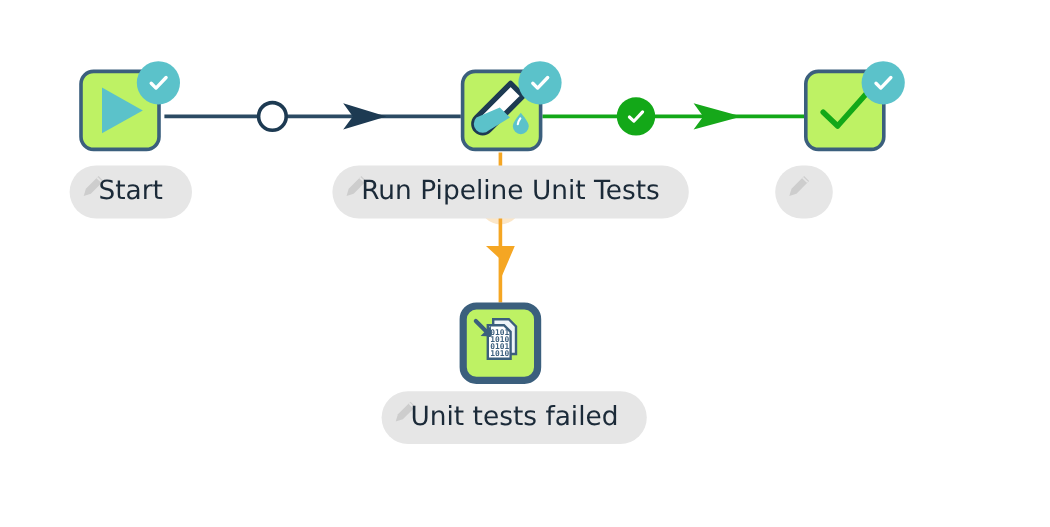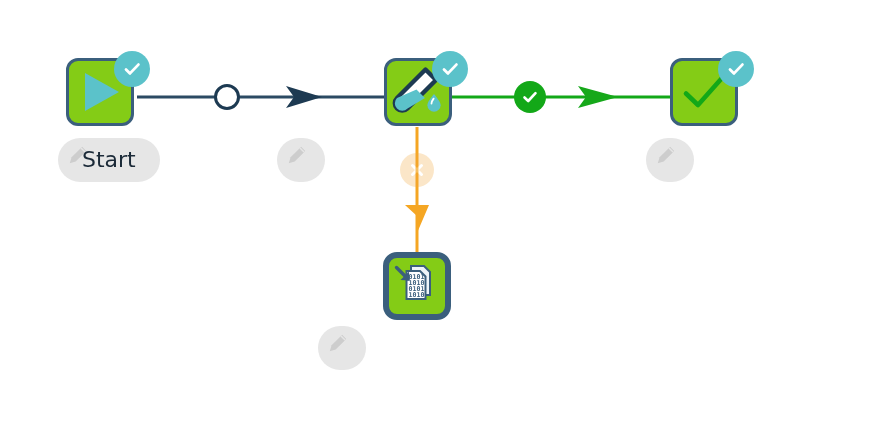--- a/index.html
+++ b/index.html
@@ -25,21 +25,21 @@
     position: absolute;
     left: 0;
     top: 0;
     width: 875px;
     height: 439px;
   }
   
   .node {
     position: absolute;
     box-sizing: border-box;
-    background: #84cc16;
+    background: #bef264;
     border: 3px solid #3b5f7d;
     border-radius: 12px;
   }
   .node.selected {
     border-width: 6px;
     border-radius: 14px;
     border-color: #3b5f7d;
   }
   
   .badge {
@@ -180,20 +180,21 @@
   <div class="badge" style="left:432px; top:51px;">
     <svg width="24" height="24" viewBox="0 0 24 24">
       <path d="M6 12.4 L10 16.4 L18.4 7.6" stroke="#ffffff" stroke-width="2.8" fill="none" stroke-linecap="round" stroke-linejoin="round"></path>
     </svg>
   </div>
   <div class="pill" style="left:277px; top:138px;">
     <svg class="pencil" viewBox="0 0 24 24">
       <path d="M3 21 L5 14.5 L16.5 3 L21 7.5 L9.5 19 Z" fill="#c9c9c9"></path>
       <path d="M15.2 4.3 L19.7 8.8" stroke="#e6e6e6" stroke-width="1.6" fill="none"></path>
     </svg>
+    <span class="pill-text">Run Pipeline Unit Tests</span>
   </div>
 
   <div class="node" style="left:670px; top:58px; width:68px; height:68px;">
     <svg width="62" height="62" viewBox="0 0 62 62" style="position:absolute;left:0;top:0;">
       <path d="M13 32.5 L25 44 L49 17" stroke="#13a818" stroke-width="4.6" fill="none" stroke-linecap="round" stroke-linejoin="round"></path>
     </svg>
   </div>
   <div class="badge" style="left:718px; top:51px;">
     <svg width="24" height="24" viewBox="0 0 24 24">
       <path d="M6 12.4 L10 16.4 L18.4 7.6" stroke="#ffffff" stroke-width="2.8" fill="none" stroke-linecap="round" stroke-linejoin="round"></path>
@@ -222,15 +223,16 @@
 
       <path d="M7.5 9.5 L19 21" stroke="#3b5f7d" stroke-width="3.4" stroke-linecap="round"></path>
       <polygon points="20.5,22.5 11.5,22 20,13.5" fill="#3b5f7d"></polygon>
     </svg>
   </div>
   <div class="pill" style="left:318px; top:326px;">
     <svg class="pencil" viewBox="0 0 24 24">
       <path d="M3 21 L5 14.5 L16.5 3 L21 7.5 L9.5 19 Z" fill="#c9c9c9"></path>
       <path d="M15.2 4.3 L19.7 8.8" stroke="#e6e6e6" stroke-width="1.6" fill="none"></path>
     </svg>
+    <span class="pill-text">Unit tests failed</span>
   </div>
 
 </div>
 
 </body></html>

